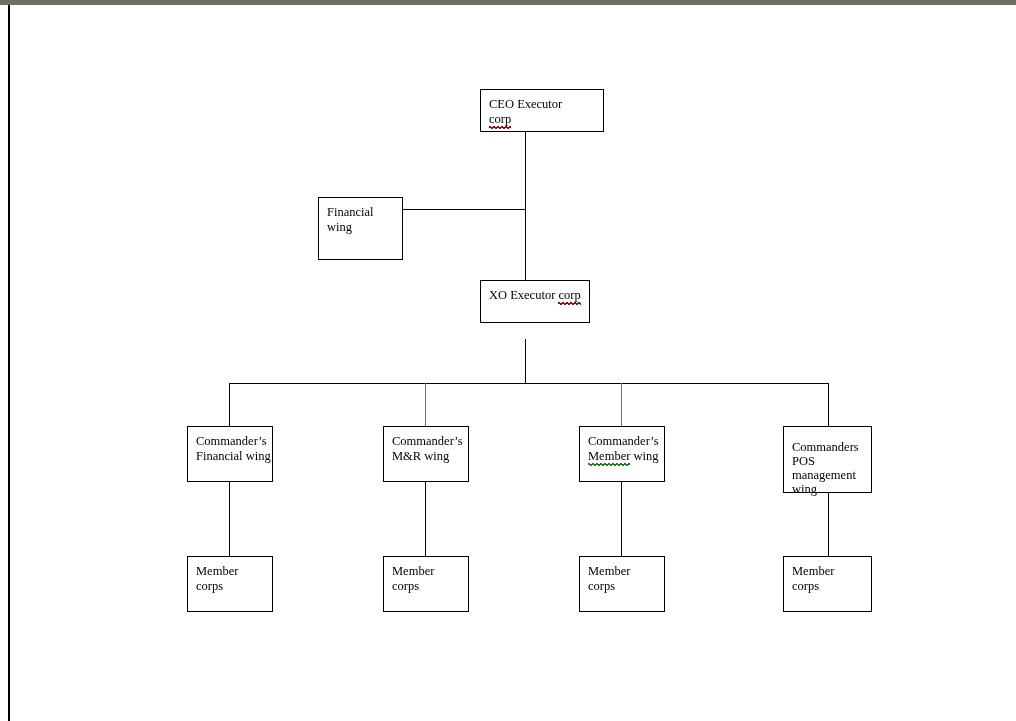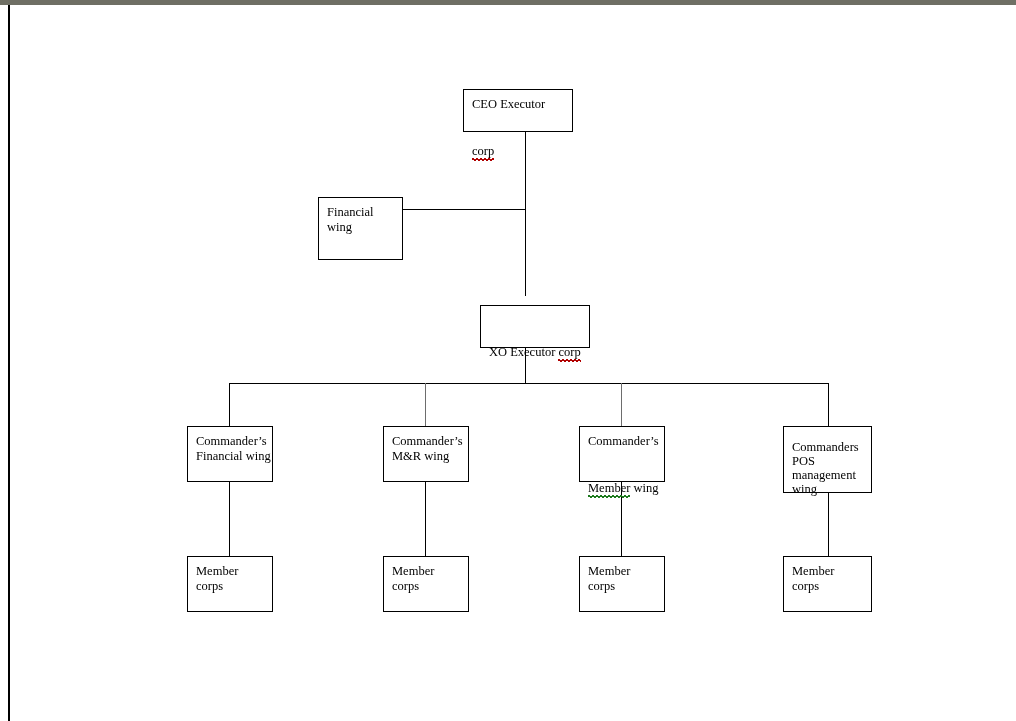--- a/index.html
+++ b/index.html
@@ -48,21 +48,20 @@
     background: #000000;
     z-index: 1;
   }
   .conn.v { width: 1px; }
   .conn.h { height: 1px; }
   .conn.soft { background: #6d6d6d; }
   
   .sq {
     position: relative;
     display: inline-block;
-    margin-top: 32px;
   }
   .sq::after {
     content: "";
     position: absolute;
     left: 0;
     right: 0;
     bottom: -2px;
     height: 3px;
     background-repeat: repeat-x;
     background-size: 4px 3px;
@@ -101,25 +100,25 @@
   <div class="conn v" style="left:229px; top:383px; height:43px;"></div>
   <div class="conn v soft" style="left:425px; top:383px; height:43px;"></div>
   <div class="conn v soft" style="left:621px; top:383px; height:43px;"></div>
   <div class="conn v" style="left:828px; top:383px; height:43px;"></div>
 
   <div class="conn v" style="left:229px; top:482px; height:74px;"></div>
   <div class="conn v" style="left:425px; top:482px; height:74px;"></div>
   <div class="conn v" style="left:621px; top:482px; height:74px;"></div>
   <div class="conn v" style="left:828px; top:493px; height:63px;"></div>
 
-  <div class="node" style="left:463px; top:89px; width:110px; height:43px;"><span>CEO Executor</span><br><span class="sq red">corp</span></div>
+  <div class="node" style="left:480px; top:89px; width:124px; height:43px;"><span>CEO Executor</span><br><span class="sq red">corp</span></div>
 
   <div class="node" style="left:318px; top:197px; width:85px; height:63px;"><span>Financial</span><br><span>wing</span></div>
 
-  <div class="node" style="left:480px; top:305px; width:110px; height:43px;"><span>XO Executor </span><span class="sq red">corp</span></div>
+  <div class="node" style="left:480px; top:280px; width:110px; height:43px;"><span>XO Executor </span><span class="sq red">corp</span></div>
 
   <div class="node" style="left:187px; top:426px; width:86px; height:56px;"><span>Commander’s</span><br><span>Financial wing</span></div>
 
   <div class="node" style="left:383px; top:426px; width:86px; height:56px;"><span>Commander’s</span><br><span>M&amp;R wing</span></div>
 
   <div class="node" style="left:579px; top:426px; width:86px; height:56px;"><span>Commander’s</span><br><span class="sq green">Member</span><span> wing</span></div>
 
   <div class="node" style="left:783px; top:426px; width:89px; height:67px; padding-top:13px; line-height:14px;"><span>Commanders</span><br><span>POS</span><br><span>management</span><br><span>wing</span></div>
 
   <div class="node" style="left:187px; top:556px; width:86px; height:56px;"><span>Member</span><br><span>corps</span></div>

